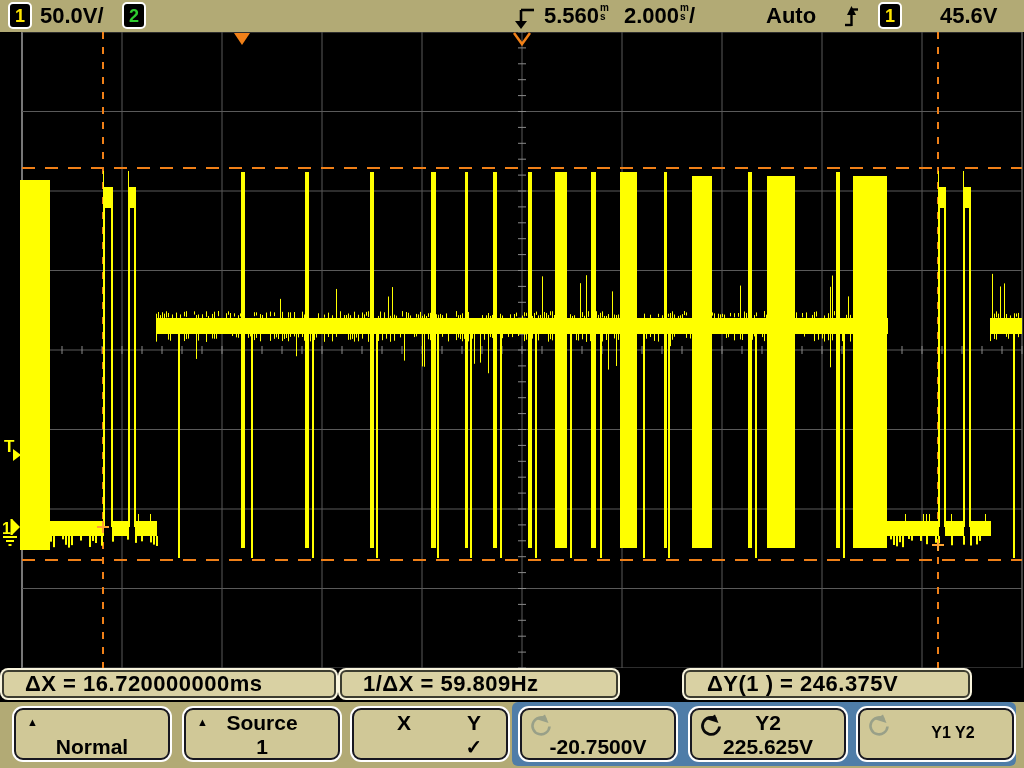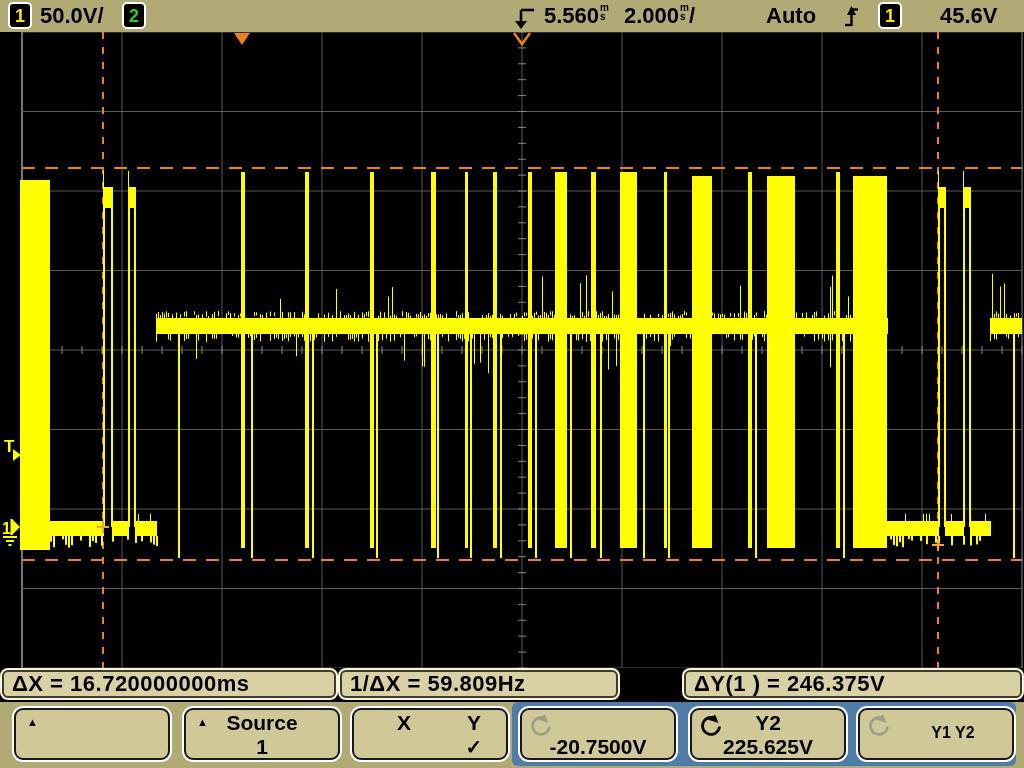--- a/index.html
+++ b/index.html
@@ -15,21 +15,21 @@
   .badge.ch2{color:#2ecc2e;}
   .unit2{display:inline-flex;flex-direction:column;align-items:flex-start;font-size:10px;line-height:9px;
          transform:translateY(0px);margin-left:1px;vertical-align:top;}
   .icon-abs{position:absolute;}
   
   .plot{position:absolute;left:0;top:32px;width:1024px;height:636px;background:#000;}
   
   .measurebar{position:absolute;left:0;top:668px;width:1024px;height:34px;background:#000;}
   .mbox{position:absolute;top:2px;height:28px;background:#d9d1a3;border:2px solid #3c3c30;border-radius:6px;
         box-sizing:border-box;box-shadow:0 0 0 2px #f8f4dd;color:#000;font-size:22px;line-height:23px;
-        padding-left:8px;letter-spacing:0.5px;white-space:nowrap;overflow:hidden;}
+        padding-left:21px;letter-spacing:0.5px;white-space:nowrap;overflow:hidden;}
   
   .softkeys{position:absolute;left:0;top:702px;width:1024px;height:66px;background:#b2aa75;}
   .bluepanel{position:absolute;left:512px;top:0;width:504px;height:64px;background:#4f7da8;border-radius:6px;}
   .skey{position:absolute;top:6px;width:156px;height:52px;background:#d0c897;border:2px solid #171720;
         border-radius:9px;box-sizing:border-box;box-shadow:0 0 0 2px #fff;color:#000;cursor:pointer;}
   .skey .l1{position:absolute;left:0;top:1px;width:100%;text-align:center;font-size:21px;line-height:24px;}
   .skey .l2{position:absolute;left:0;top:25px;width:100%;text-align:center;font-size:21px;line-height:24px;}
   .skey .uparrow{position:absolute;left:11px;top:7px;font-size:11px;line-height:11px;}
   .skey .knob{position:absolute;left:5px;top:4px;}
   .skey .xy-x{position:absolute;left:22px;top:1px;width:56px;text-align:center;font-size:21px;line-height:24px;}
@@ -734,28 +734,29 @@
         <rect x="10.5" y="519" width="2" height="16" fill="#ffff00"></rect>
         <rect x="3" y="536" width="14" height="2" fill="#ffff00"></rect>
         <rect x="6" y="540" width="8" height="2" fill="#ffff00"></rect>
         <rect x="8.5" y="544" width="3" height="2" fill="#ffff00"></rect>
       </svg>
   </div>
 
   <div class="measurebar">
     <div class="mbox" style="left:2px;width:334px">ΔX = 16.720000000ms</div>
     <div class="mbox" style="left:340px;width:278px">1/ΔX = 59.809Hz</div>
-    <div class="mbox" style="left:684px;width:338px">ΔY(1 ) = 246.375V</div>
+    <div class="mbox" style="left:684px;width:286px">ΔY(1 ) = 246.375V</div>
   </div>
 
   <div class="softkeys">
     <div class="bluepanel"></div>
 
     <div class="skey" style="left:14px">
       <span class="uparrow">▲</span>
+      <div class="l2">Normal</div>
     </div>
 
     <div class="skey" style="left:184px">
       <span class="uparrow">▲</span>
       <div class="l1">Source</div>
       <div class="l2">1</div>
     </div>
 
     <div class="skey" style="left:352px">
       <span class="xy-x">X</span>

